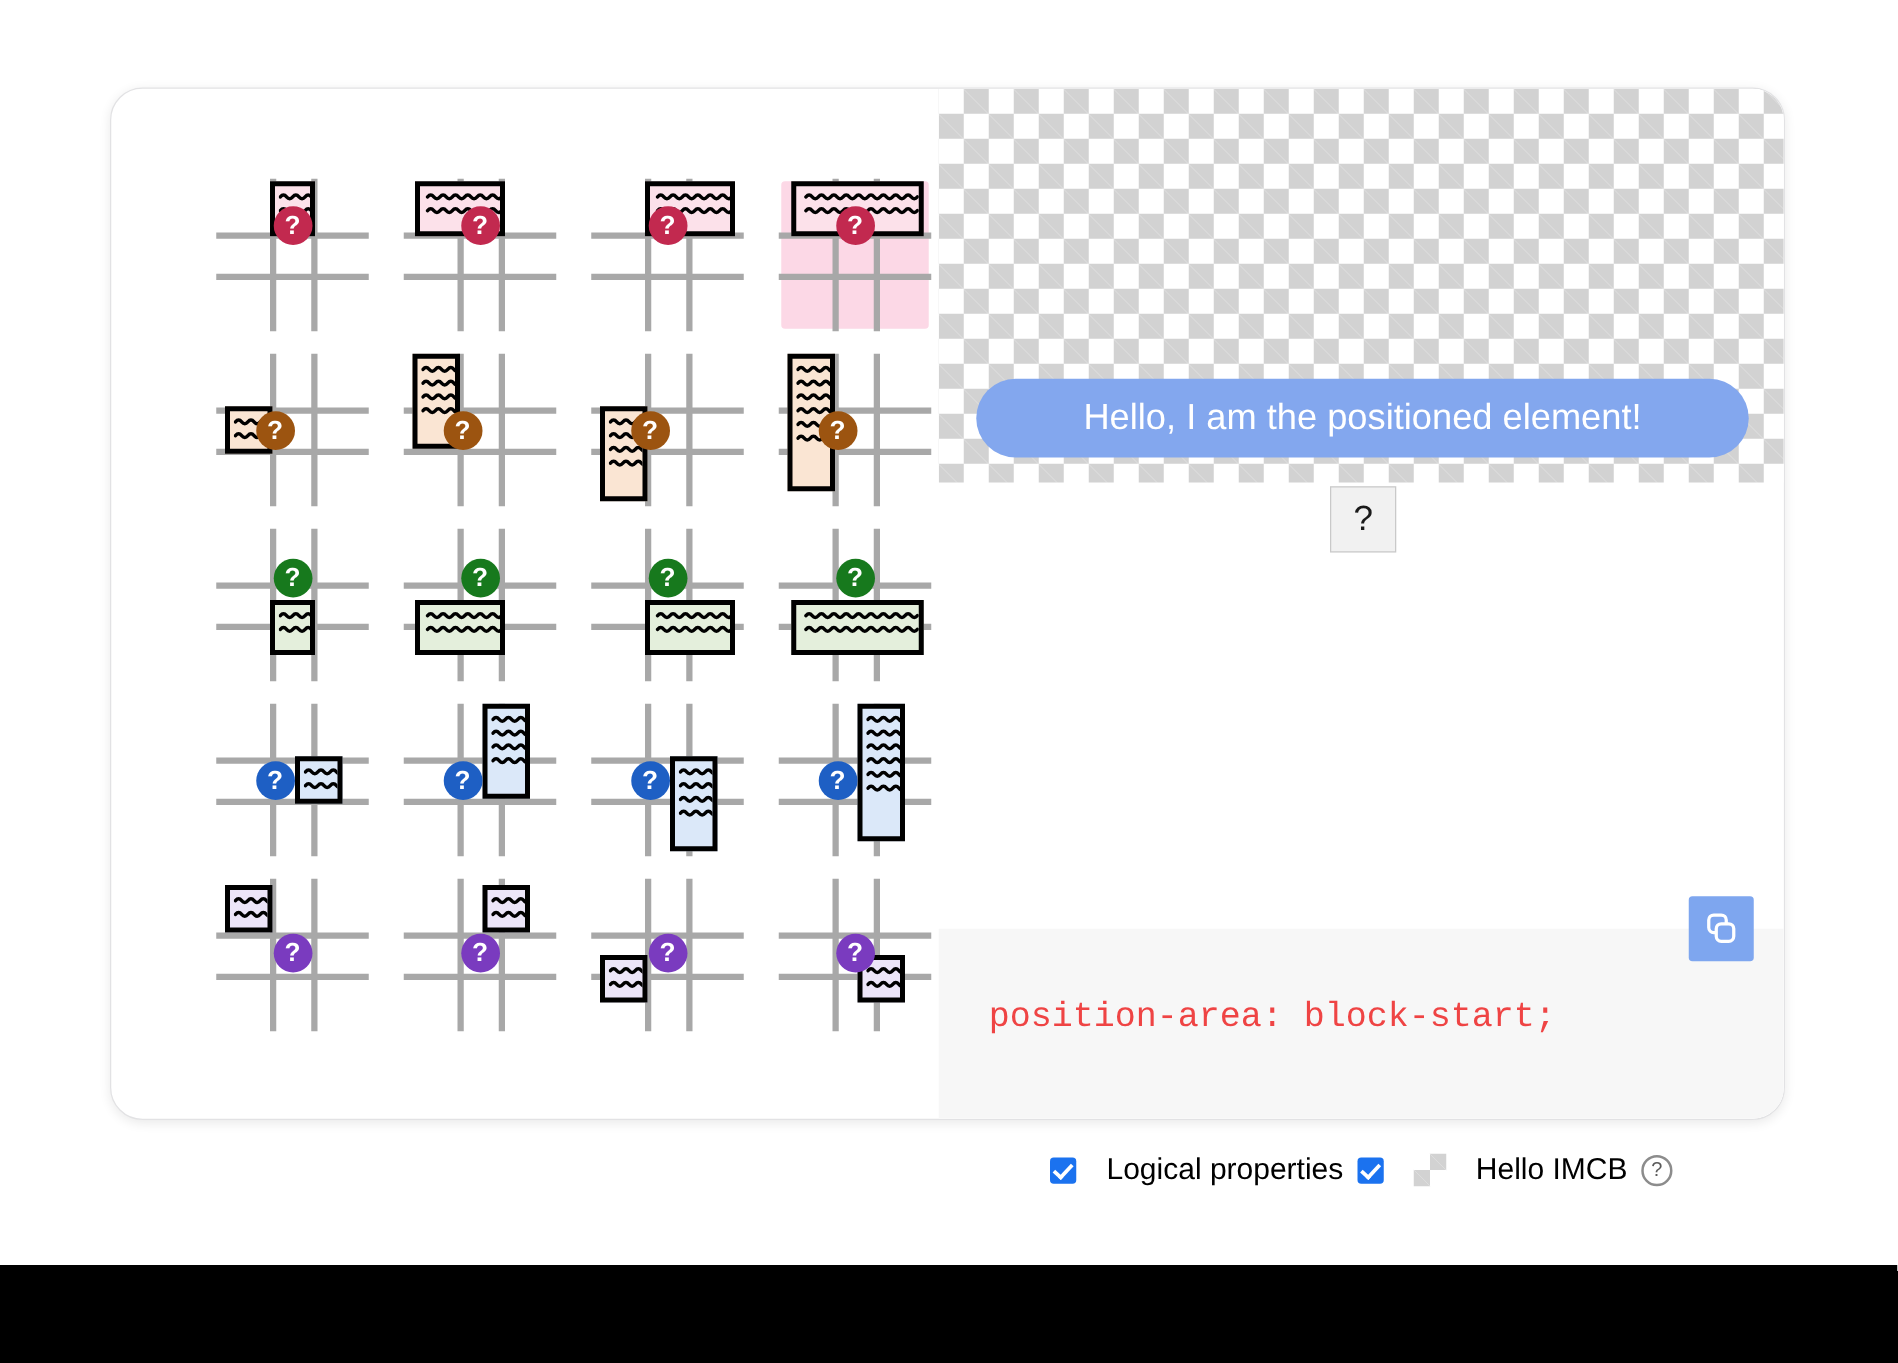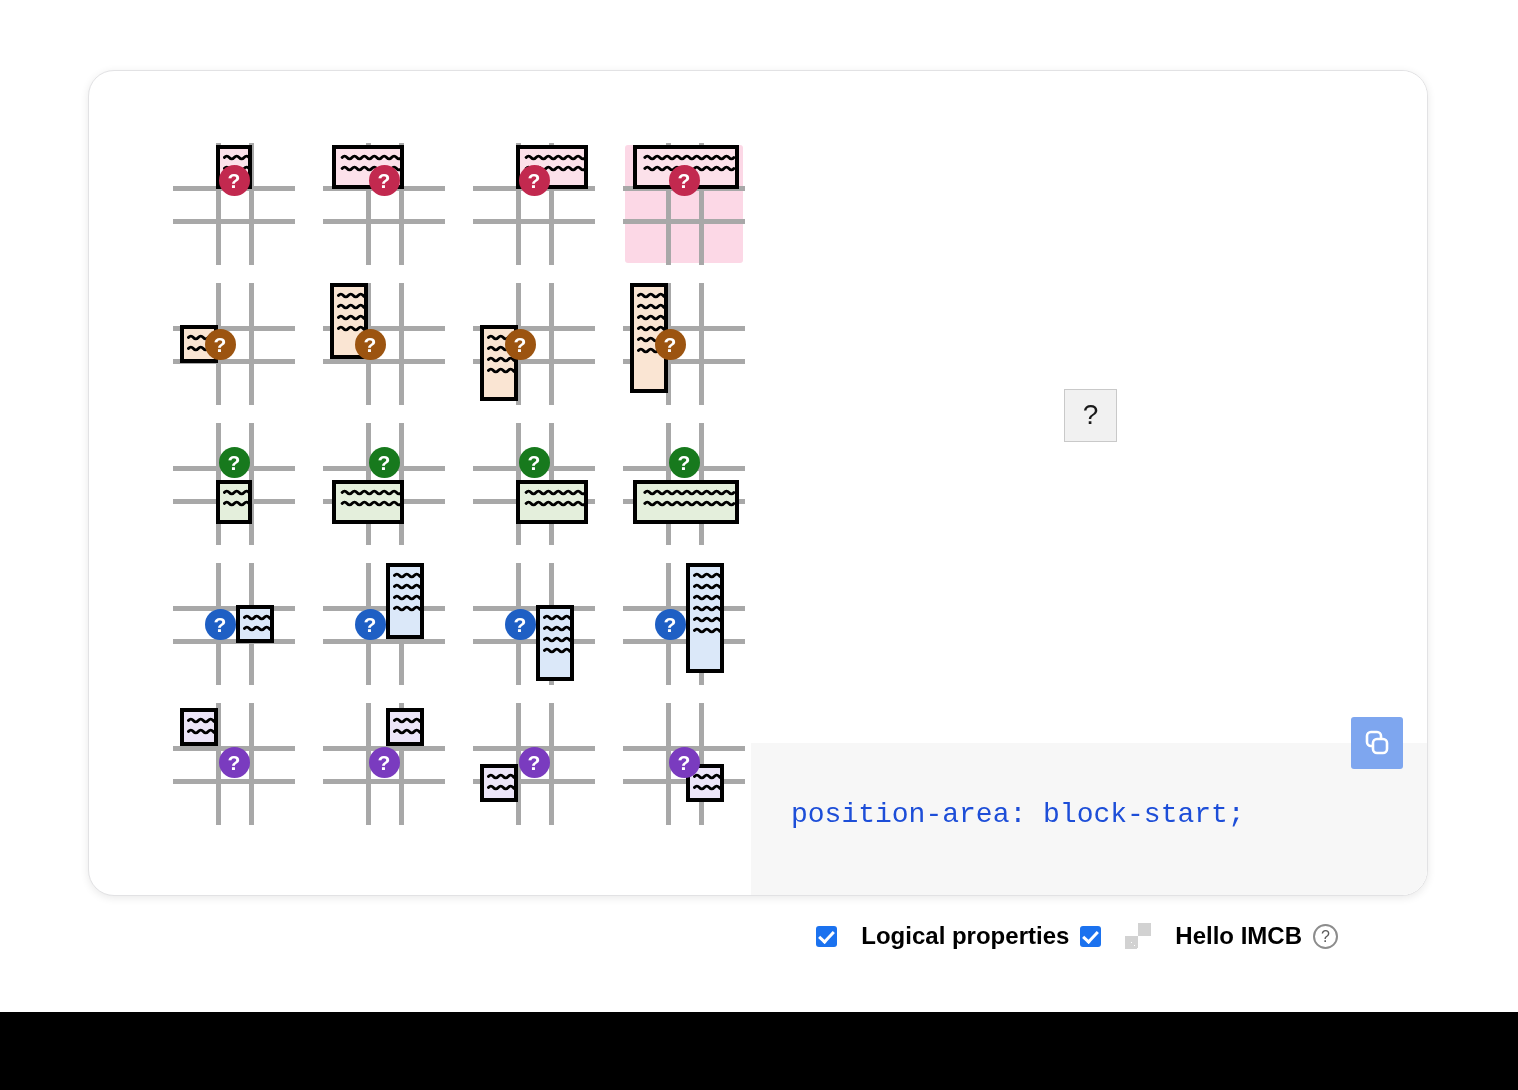--- a/index.html
+++ b/index.html
@@ -159,21 +159,21 @@
     position: absolute;
     left: 0; bottom: 0;
     width: 100%; height: 152px;
     background: #f7f7f7;
   }
   .code-text {
     position: absolute;
     left: 40px; top: 56px;
     font-family: "Liberation Mono", monospace;
     font-size: 28px;
-    color: #1d4ed8;
+    color: #ef4444;
     white-space: nowrap;
   }
   .copy-btn {
     position: absolute;
     right: 24px; top: -26px;
     width: 52px; height: 52px;
     background: #7ea6ef;
     border: none;
     border-radius: 3px;
     cursor: pointer;
@@ -189,21 +189,21 @@
     width: 1428px;
     display: flex;
     align-items: center;
     justify-content: flex-end;
     gap: 11px;
     font-size: 24px;
     color: #000000;
     padding-right: 90px;
   }
   .footer label {
-    display: flex; align-items: center; gap: 24px; cursor: pointer; font-weight: bold;
+    display: flex; align-items: center; gap: 24px; cursor: pointer;
   }
   .cb {
     width: 21px; height: 21px;
     background: #1b72ef;
     border-radius: 3px;
     position: relative;
     flex: none;
     cursor: pointer;
   }
   .cb::after {
@@ -652,20 +652,23 @@
                 <path d="M0,5 q2.75,-3.2 5.5,0 q2.75,3.2 5.5,0 q2.75,-3.2 5.5,0 q2.75,3.2 5.5,0 q2.75,-3.2 5.5,0 q2.75,3.2 5.5,0" fill="none" stroke="#000" stroke-width="3.1" stroke-linecap="round"></path>
               </svg>
             </div>
             <div class="anchor-dot" style="left:51.5px; top:53.5px;background:#7a3bbf;">?</div>
           </div>
         </div>
     </div>
 
     <div class="card-right">
 
+      <div class="preview">
+        <div class="bubble">Hello, I am the positioned element!</div>
+      </div>
 
       <div class="anchor-btn">?</div>
 
       <div class="code-block">
         <button class="copy-btn">
           <svg width="30" height="30" viewBox="0 0 30 30">
             <rect x="5" y="4" width="14" height="14" rx="4" ry="4" fill="none" stroke="#ffffff" stroke-width="2.6"></rect>
             <rect x="11" y="11" width="14" height="14" rx="4" ry="4" fill="#7ea6ef" stroke="#ffffff" stroke-width="2.6"></rect>
           </svg>
         </button>

